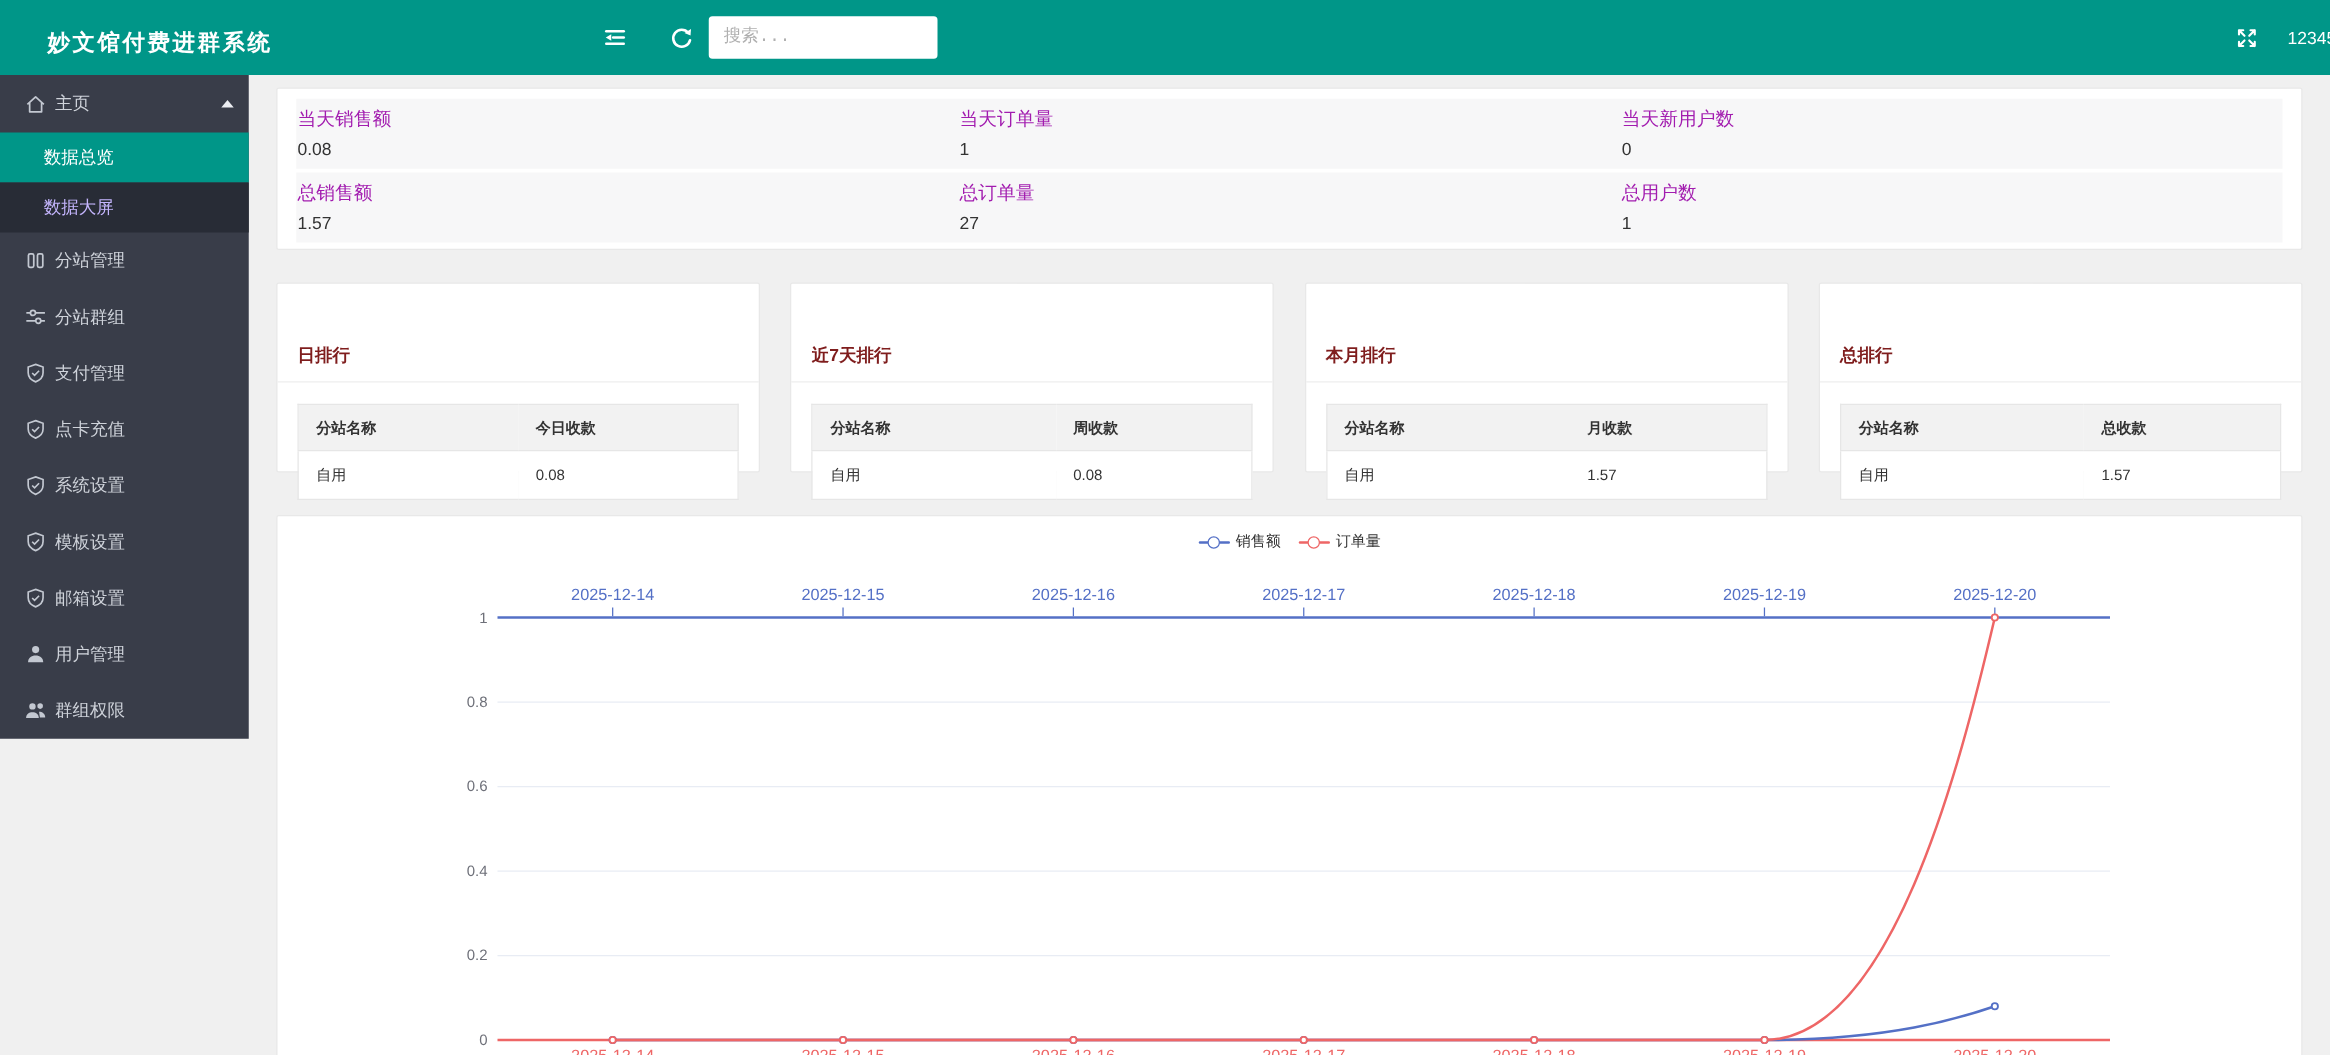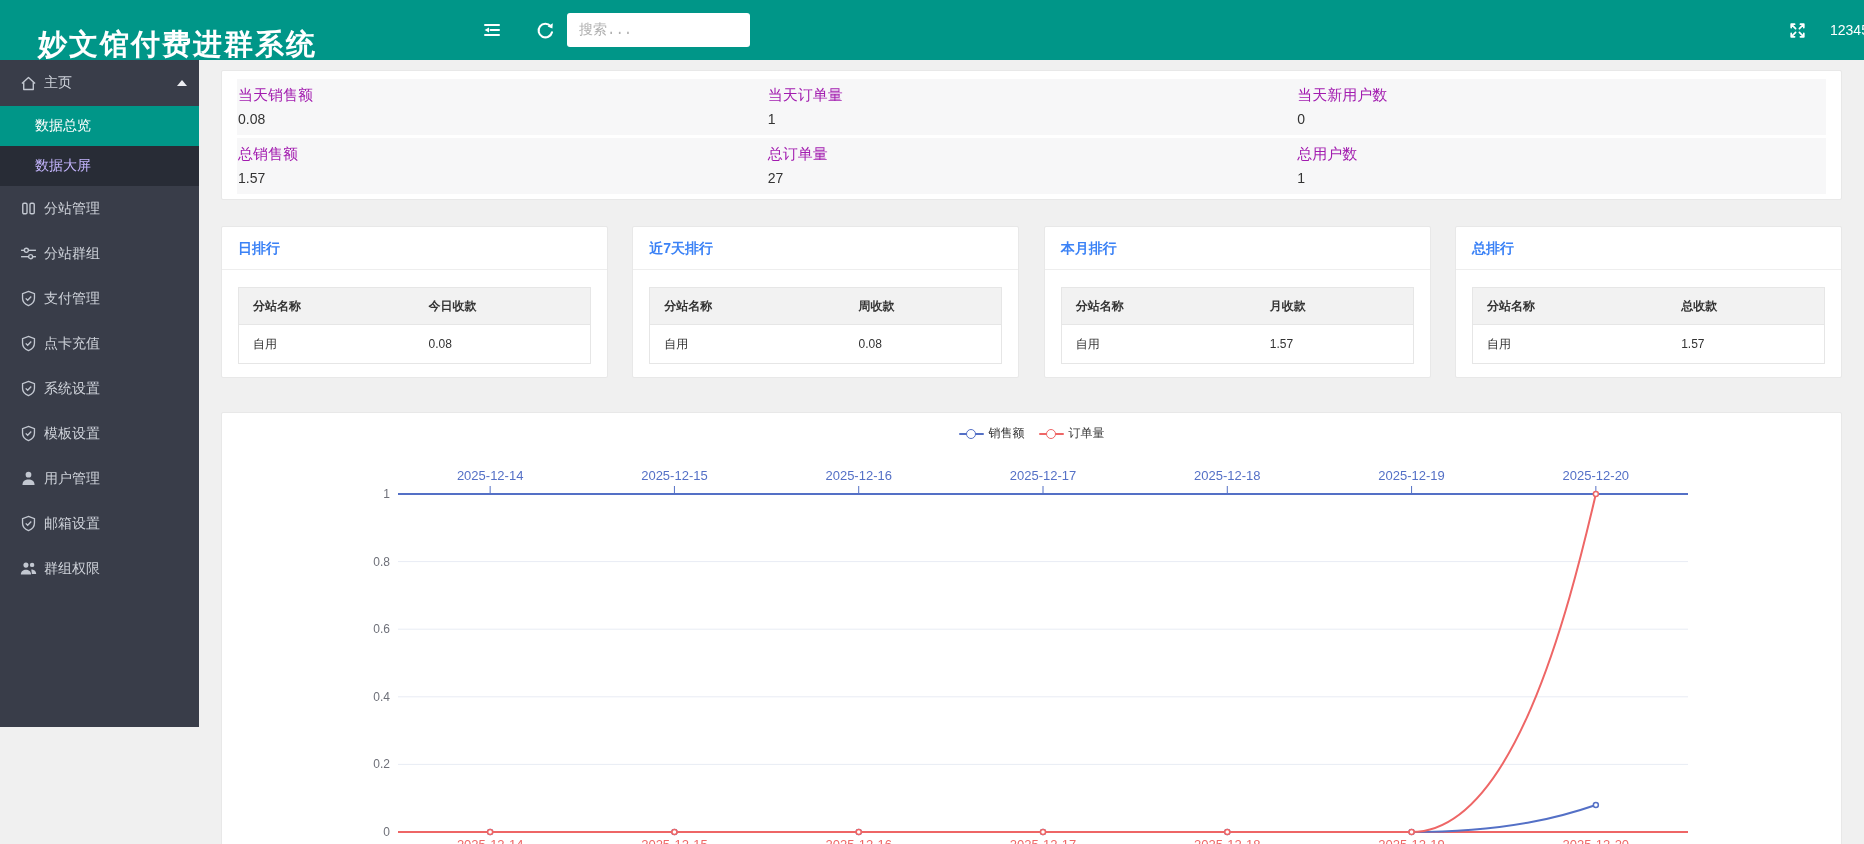--- a/index.html
+++ b/index.html
@@ -1,31 +1,31 @@
 <!DOCTYPE html>
 <html><head>
 <meta charset="utf-8">
 <style>
   html,body{margin:0;padding:0;background:#dcdcdc;}
   .page{position:relative;width:1864px;height:844px;overflow:hidden;background:#f0f0f0;
         font-family:"Liberation Sans",sans-serif;-webkit-font-smoothing:antialiased;}
   
   .topbar{position:absolute;left:0;top:0;width:1864px;height:60px;background:#009688;z-index:5;}
-  .logo{position:absolute;left:38px;top:14px;height:60px;line-height:60px;color:#fff;
-        font-size:29px;font-weight:bold;letter-spacing:2px;white-space:nowrap;}
+  .logo{position:absolute;left:38px;top:4px;height:60px;line-height:60px;color:#fff;
+        font-size:18px;font-weight:bold;letter-spacing:2px;white-space:nowrap;}
   .hicon{position:absolute;top:0;height:60px;display:flex;align-items:center;justify-content:center;
          width:28px;color:#fff;cursor:pointer;}
   .hicon svg{display:block}
   .searchbox{position:absolute;left:567px;top:13px;width:183px;height:34px;border:none;border-radius:3px;
              background:#fff;font-size:14px;padding:0 12px;box-sizing:border-box;color:#333;outline:none;
              font-family:Liberation Mono, monospace;}
   .searchbox::placeholder{color:#b0b0b0;}
   .username{position:absolute;left:1830px;top:0;height:60px;line-height:60px;color:#fff;font-size:14px;white-space:nowrap;}
   
-  .sidebar{position:absolute;left:0;top:60px;width:199px;height:667px;background:#393D49;z-index:4;}
+  .sidebar{position:absolute;left:0;top:60px;width:199px;height:531px;background:#393D49;z-index:4;}
   .nav-item{position:relative;height:45px;display:flex;align-items:center;padding-left:20px;
             color:#cfd3da;font-size:14px;cursor:pointer;box-sizing:border-box;}
   .nav-item.parent{height:46px;}
   .nav-icon{width:17px;height:17px;margin-right:7px;color:#c3c8d1;flex:0 0 17px;}
   .nav-icon svg{width:17px;height:17px;display:block;}
   .caret-up{position:absolute;right:12px;top:20px;width:0;height:0;
             border-left:5px solid transparent;border-right:5px solid transparent;border-bottom:6px solid #eceef2;}
   .sub-item{height:40px;display:flex;align-items:center;padding-left:35px;font-size:14px;
             color:#c4b5fd;background:#282C36;cursor:pointer;box-sizing:border-box;}
   .sub-item.active{background:#009688;color:#fff;}
@@ -34,22 +34,22 @@
   .card{background:#fff;border:1px solid #e8e8e8;border-radius:2px;box-sizing:border-box;}
   
   .stats-card{position:absolute;left:0;top:10px;width:1621px;height:130px;padding:8px 15px;}
   .stats-row{display:flex;background:#f7f7f8;margin-bottom:3px;padding:5px 0;}
   .stats-cell{width:33.33%;padding-left:1px;}
   .stats-label{font-size:15px;color:#a21caf;padding:2px 0 4px 0;}
   .stats-value{font-size:14px;color:#333;padding:2px 0 3px 0;}
   
   .rank-row{position:absolute;left:0;top:166px;width:1621px;height:152px;display:flex;justify-content:space-between;}
   .rank-card{width:387px;height:152px;}
-  .rank-head{height:42px;line-height:42px;padding:0 16px;font-size:14px;font-weight:bold;color:#3b82f6;
-             border-bottom:1px solid #eee;}
+  .rank-head{height:42px;line-height:42px;padding:0 16px;font-size:14px;font-weight:bold;color:#7f1d1d;
+             border-bottom:1px solid #eee;margin-top:36px;}
   .rank-body{padding:17px 16px 0 16px;}
   .rank-table{width:100%;border-collapse:collapse;border:1px solid #e6e6e6;font-size:12px;color:#333;}
   .rank-table th{background:#f2f2f2;text-align:left;font-weight:bold;height:36px;padding:0 0 0 14px;
                  border-bottom:1px solid #e6e6e6;}
   .rank-table td{height:38px;padding:0 0 0 14px;background:#fff;}
   
   .chart-card{position:absolute;left:0;top:352px;width:1621px;height:480px;}
   .legend{position:absolute;left:0;top:12px;width:100%;display:flex;justify-content:center;gap:14px;z-index:2;}
   .legend-item{display:flex;align-items:center;gap:5px;cursor:pointer;font-size:12px;color:#333;}
   .lmark{position:relative;width:25px;height:12px;}
@@ -178,38 +178,38 @@
               <path d="M8 1.4 L13.6 3.4 V7.8 C13.6 11.3 11.2 13.4 8 14.6 C4.8 13.4 2.4 11.3 2.4 7.8 V3.4 Z"></path>
               <path d="M5.4 7.9 L7.2 9.7 L10.6 6.2"></path>
             </g>
           </svg>
         </span>
         <span>模板设置</span>
       </div>
       <div class="nav-item">
         <span class="nav-icon">
           <svg viewBox="0 0 16 16">
+            <g fill="none" stroke="currentColor" stroke-width="1.25">
+              <path d="M8 1.4 L13.6 3.4 V7.8 C13.6 11.3 11.2 13.4 8 14.6 C4.8 13.4 2.4 11.3 2.4 7.8 V3.4 Z"></path>
+              <path d="M5.4 7.9 L7.2 9.7 L10.6 6.2"></path>
+            </g>
+          </svg>
+        </span>
+        <span>邮箱设置</span>
+      </div>
+      <div class="nav-item">
+        <span class="nav-icon">
+          <svg viewBox="0 0 16 16">
             <g fill="currentColor">
               <circle cx="8" cy="4.4" r="2.7"></circle>
               <path d="M2.3 14 C2.3 10.6 4.8 8.9 8 8.9 C11.2 8.9 13.7 10.6 13.7 14 Z"></path>
             </g>
           </svg>
         </span>
         <span>用户管理</span>
-      </div>
-      <div class="nav-item">
-        <span class="nav-icon">
-          <svg viewBox="0 0 16 16">
-            <g fill="none" stroke="currentColor" stroke-width="1.25">
-              <path d="M8 1.4 L13.6 3.4 V7.8 C13.6 11.3 11.2 13.4 8 14.6 C4.8 13.4 2.4 11.3 2.4 7.8 V3.4 Z"></path>
-              <path d="M5.4 7.9 L7.2 9.7 L10.6 6.2"></path>
-            </g>
-          </svg>
-        </span>
-        <span>邮箱设置</span>
       </div>
       <div class="nav-item">
         <span class="nav-icon">
           <svg viewBox="0 0 16 16">
             <g fill="currentColor">
               <circle cx="5.6" cy="4.8" r="2.4"></circle>
               <path d="M0.8 13.6 C0.8 10.7 3 9.2 5.6 9.2 C8.2 9.2 10.4 10.7 10.4 13.6 Z"></path>
               <circle cx="11.4" cy="4.6" r="2.1"></circle>
               <path d="M10.6 8.9 C13 8.9 15.2 10.3 15.2 13.1 L11.2 13.1"></path>
             </g>

